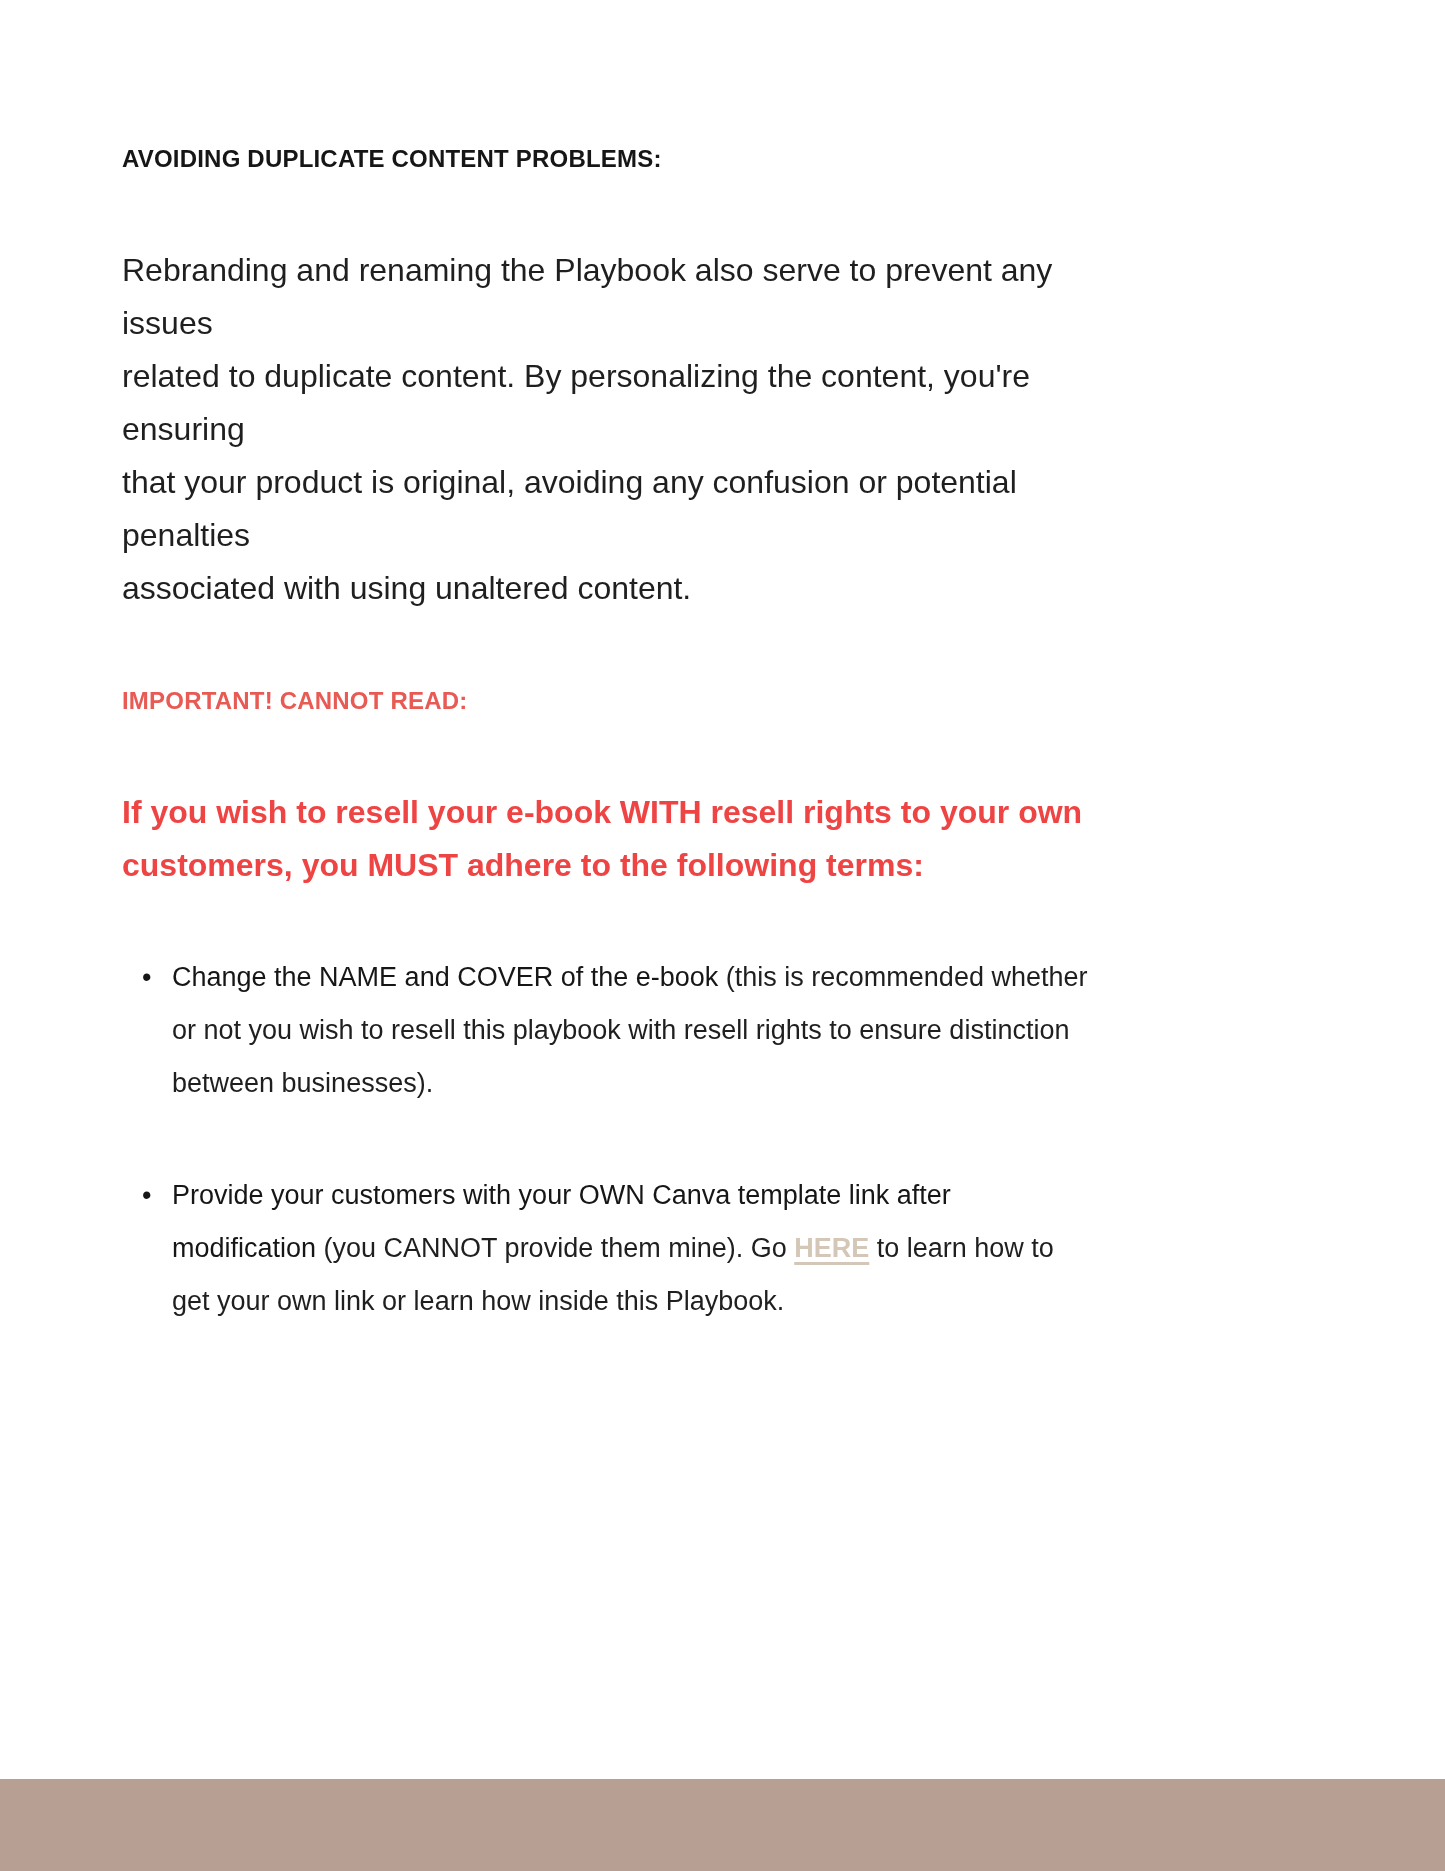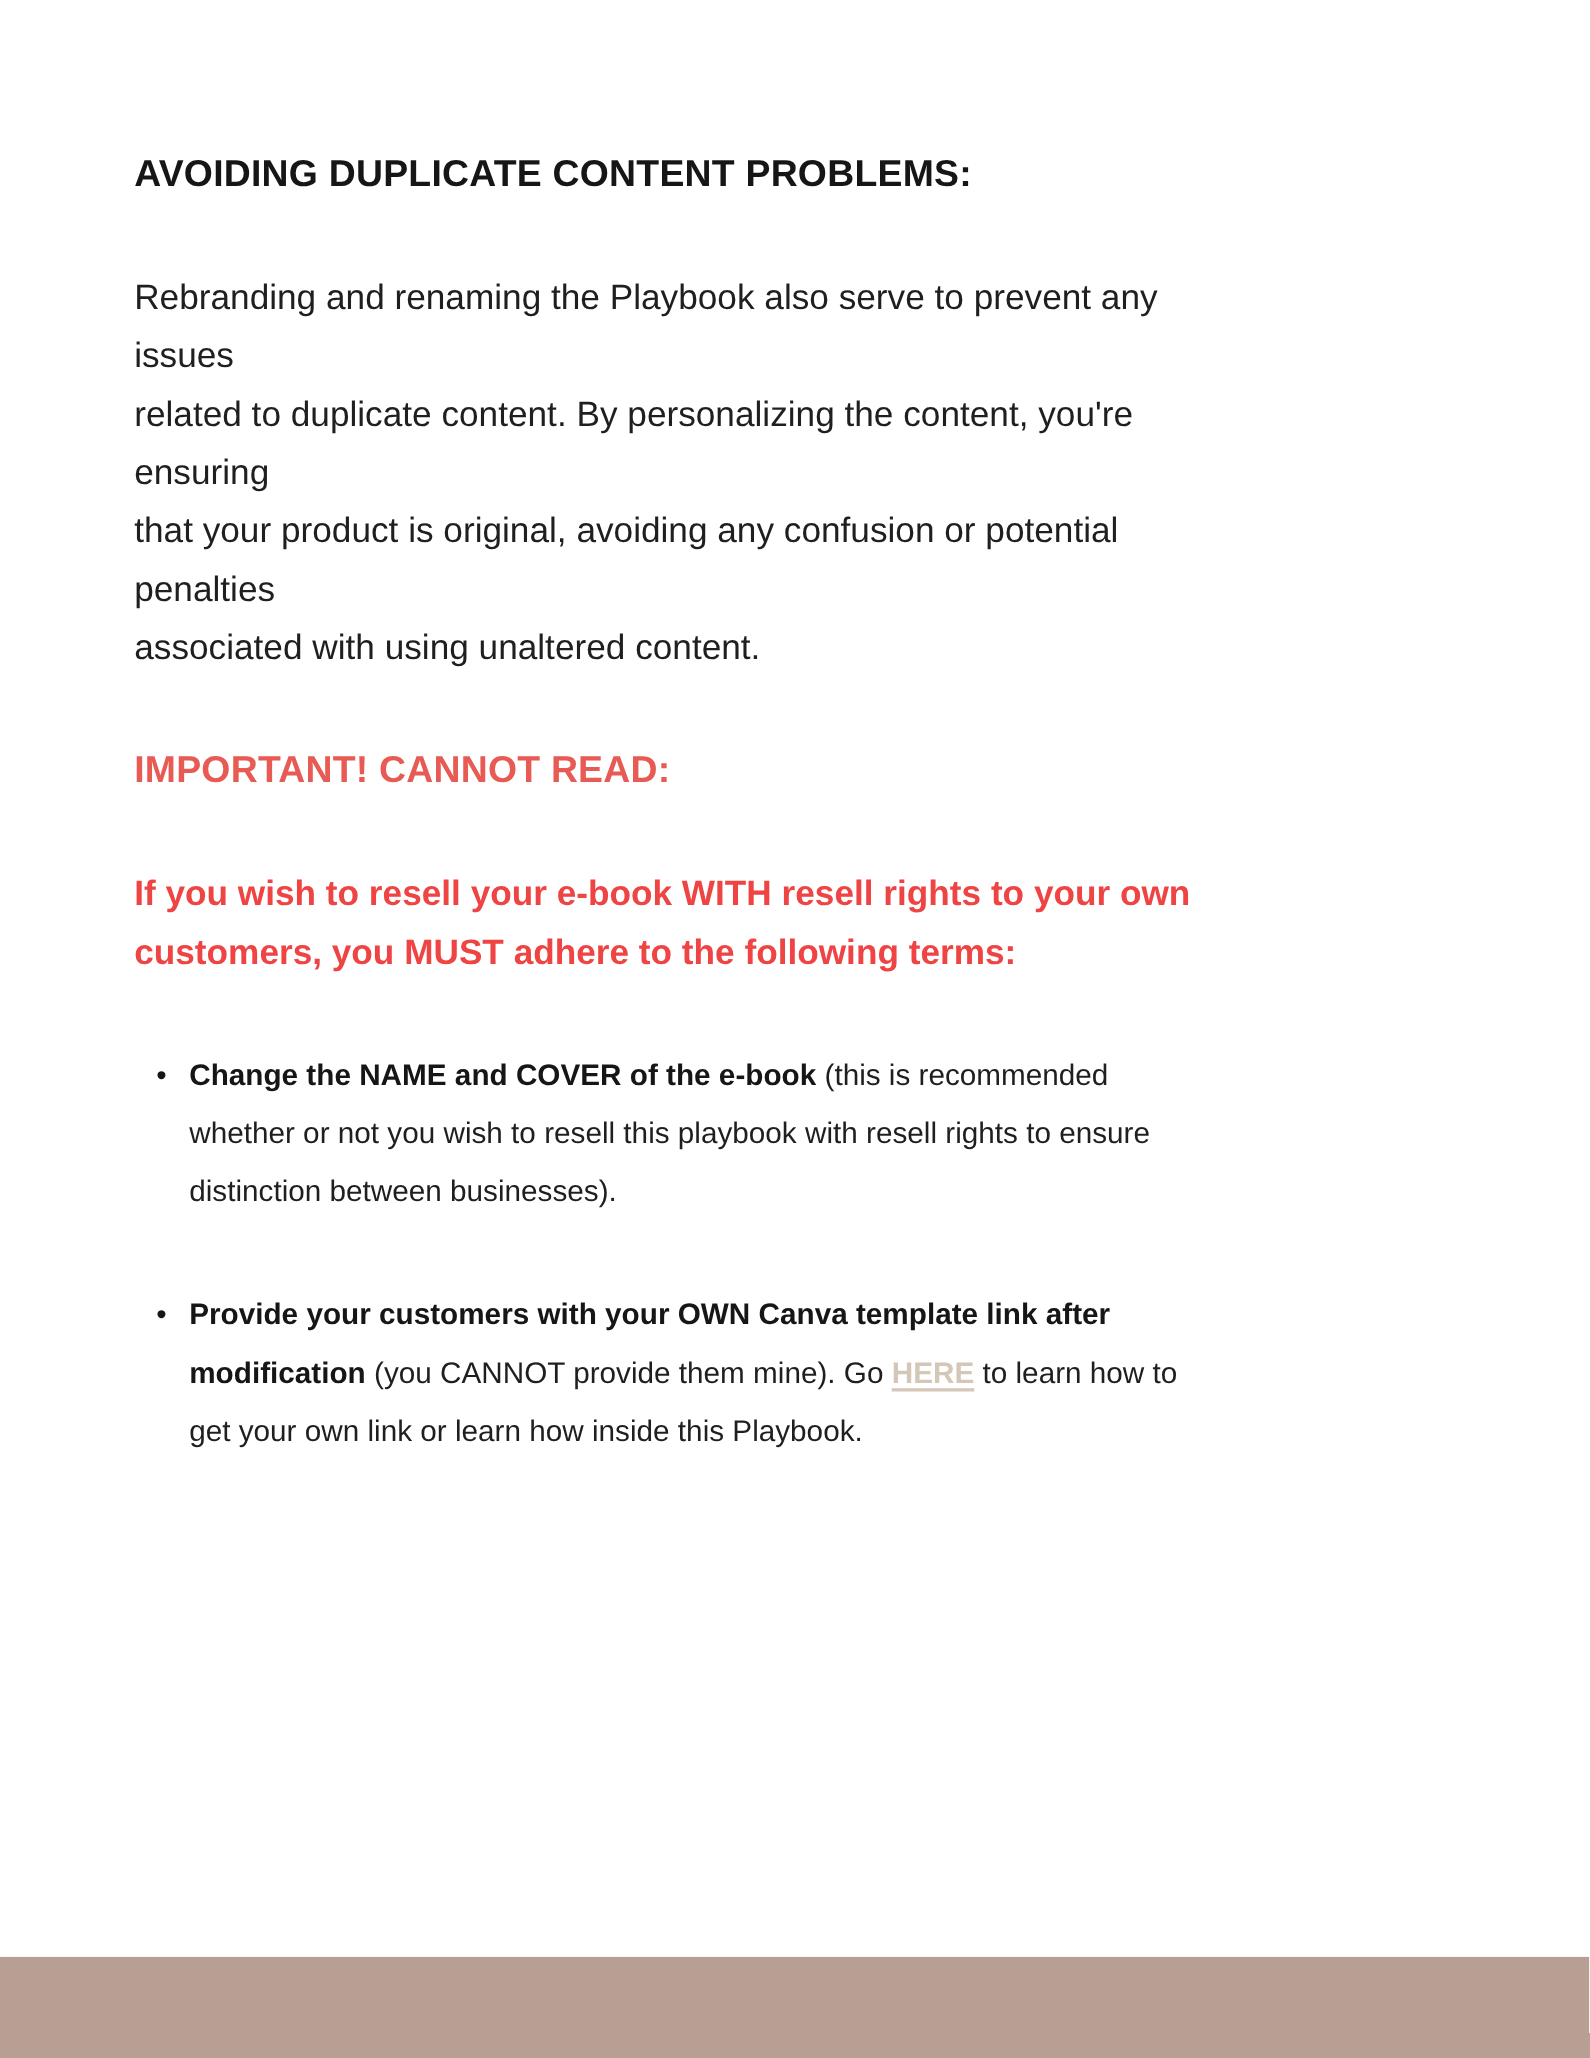--- a/index.html
+++ b/index.html
@@ -17,21 +17,21 @@
     color: #1f1f1f;
   }
   .content {
     position: absolute;
     top: 0;
     left: 122px;
     width: 968px;
     padding-top: 132px;
   }
   .heading {
-    font-size: 34px;
+    font-size: 24px;
     font-weight: bold;
     color: #161616;
     letter-spacing: 0.2px;
     line-height: 53px;
     margin: 0 0 59px 0;
   }
   .heading.red {
     color: #e85a54;
   }
   .body {
@@ -63,21 +63,21 @@
   }
   .dot {
     position: absolute;
     left: 20px;
     top: 0;
     font-size: 27px;
     line-height: 53px;
     color: #161616;
   }
   .b {
-    font-weight: bold;
+    font-weight: normal;
     color: #161616;
     text-align: center;
   }
   .here-link {
     color: #d4c7b8;
     font-weight: bold;
     text-decoration: underline;
     text-decoration-thickness: 3px;
     text-underline-offset: 5px;
     cursor: pointer;

